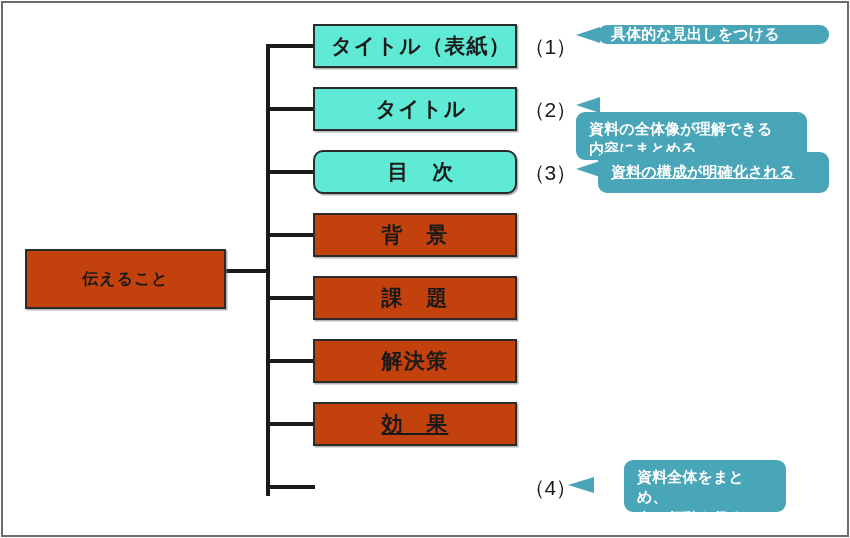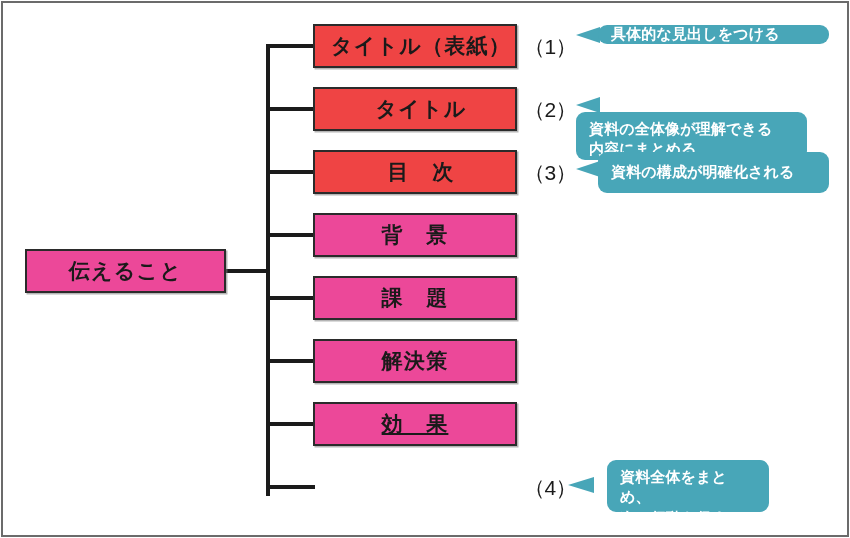--- a/index.html
+++ b/index.html
@@ -47,29 +47,29 @@
     box-sizing: border-box;
     border: 2px solid #2b2b2b;
     display: flex;
     align-items: center;
     justify-content: center;
     font-weight: bold;
     color: #1a1a1a;
     letter-spacing: 0.06em;
     box-shadow: 1.5px 1.5px 0 rgba(120,120,120,0.55);
   }
-  .node.gray  { background: #ec4899; }
-  .node.blue  { background: #ef4444; padding-left: 12px; }
+  .node.gray  { background: #c2410c; }
+  .node.blue  { background: #5eead4; padding-left: 12px; }
 
   .root {
     left: 25px;
     top: 249px;
     width: 201px;
-    height: 44px;
-    font-size: 21px;
+    height: 60px;
+    font-size: 16px;
   }
   .child {
     left: 313px;
     width: 204px;
     height: 44px;
     font-size: 21px;
   }
 
   
   .num {
@@ -119,38 +119,38 @@
   <div class="line hbranch" style="left:266px; top:233px; width:49px;"></div>
   <div class="line hbranch" style="left:266px; top:296px; width:49px;"></div>
   <div class="line hbranch" style="left:266px; top:359px; width:49px;"></div>
   <div class="line hbranch" style="left:266px; top:422px; width:49px;"></div>
   <div class="line hbranch" style="left:266px; top:485px; width:49px;"></div>
 
   <div class="node gray root">伝えること</div>
 
   <div class="node blue child" style="top:24px;">タイトル（表紙）</div>
   <div class="node blue child" style="top:87px;">タイトル</div>
-  <div class="node blue child" style="top:150px;">目　次</div>
+  <div class="node blue child" style="top:150px;border-radius:10px;">目　次</div>
   <div class="node gray child" style="top:213px;">背　景</div>
   <div class="node gray child" style="top:276px;text-align:center;">課　題</div>
   <div class="node gray child" style="top:339px;">解決策</div>
   <div class="node gray child" style="top:402px;text-decoration:underline;">効　果</div>
 
   <div class="num" style="left:524px; top:36px;">（1）</div>
   <div class="num" style="left:524px; top:99px;">（2）</div>
   <div class="num" style="left:524px; top:162px;">（3）</div>
   <div class="num" style="left:524px; top:477px;">（4）</div>
 
   <div class="tail" style="left:576px; top:27px; border-width:8px 24px 8px 0;"></div>
   <div class="callout" style="left:598px; top:25px; width:231px; height:19px; display:flex; align-items:center;">具体的な見出しをつける</div>
 
   <div class="tail" style="left:576px; top:97px; border-width:8px 24px 8px 0;"></div>
   <div class="callout" style="left:576px; top:83px; width:231px; height:48px;margin-top:29px;">資料の全体像が理解できる
 内容にまとめる</div>
 
   <div class="tail" style="left:576px; top:161px; border-width:8px 24px 8px 0;"></div>
-  <div class="callout" style="left:598px; top:152px; width:231px; height:41px; display:flex; align-items:center;">資料の構成が明確化される</div>
+  <div class="callout" style="left:598px; top:152px; width:231px; height:41px; display:flex; align-items:center;text-decoration:underline;">資料の構成が明確化される</div>
 
   <div class="tail" style="left:568px; top:477px; border-width:8px 26px 8px 0;"></div>
-  <div class="callout" style="left:607px; top:460px; width:162px; height:52px;">資料全体をまとめ、
+  <div class="callout" style="left:624px; top:460px; width:162px; height:52px;">資料全体をまとめ、
 次の行動を促す</div>
 
 </div>
 
 </body></html>

